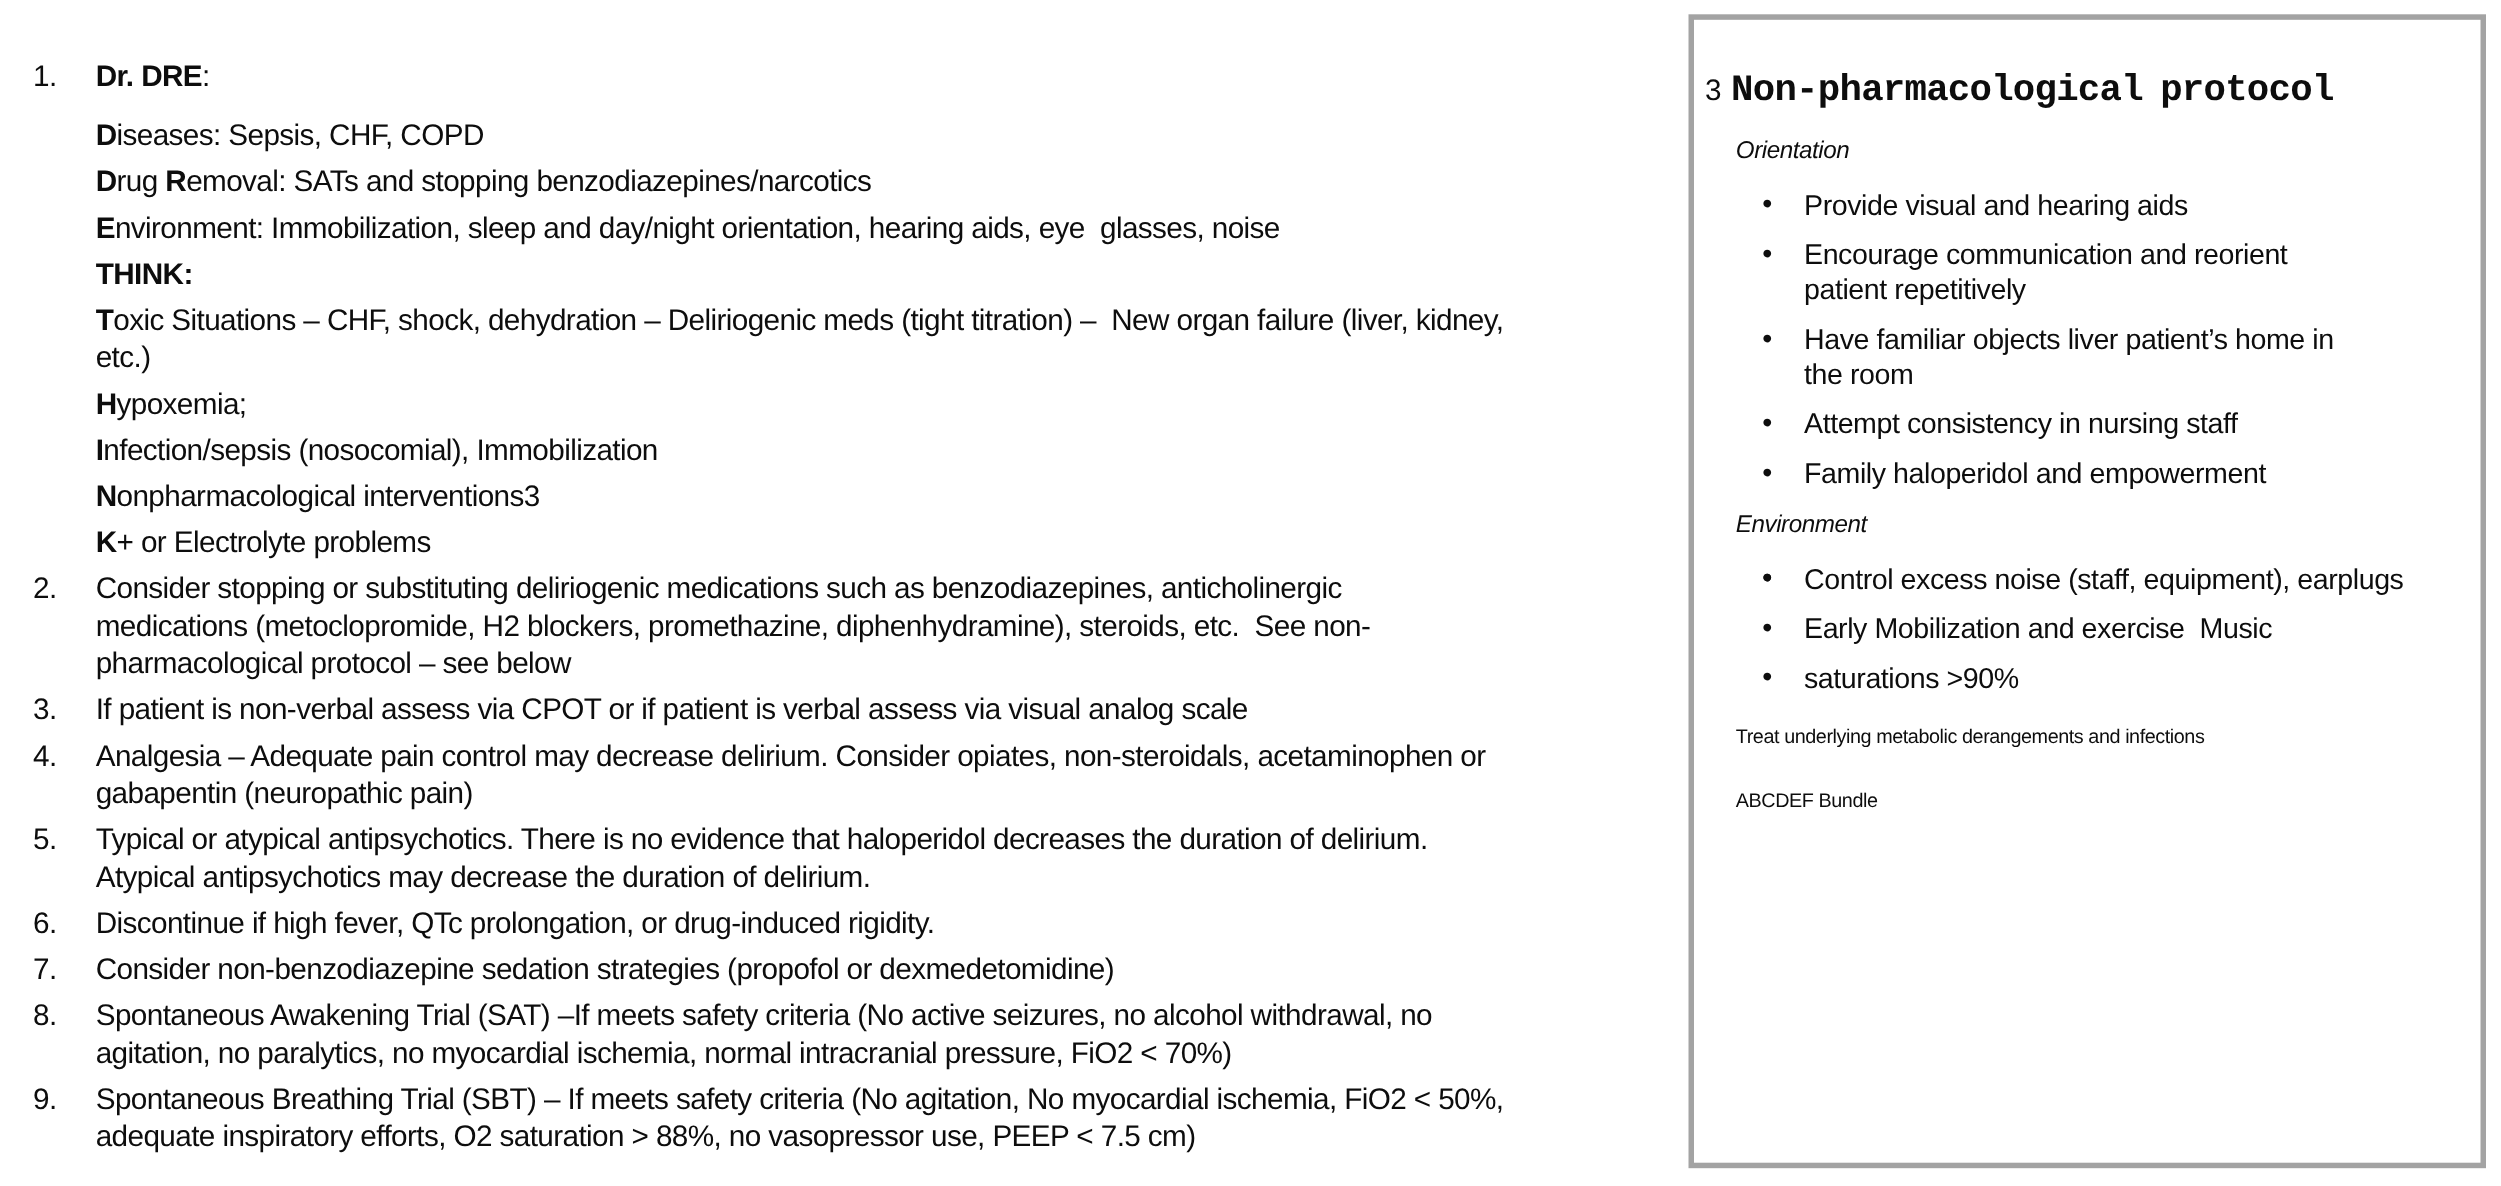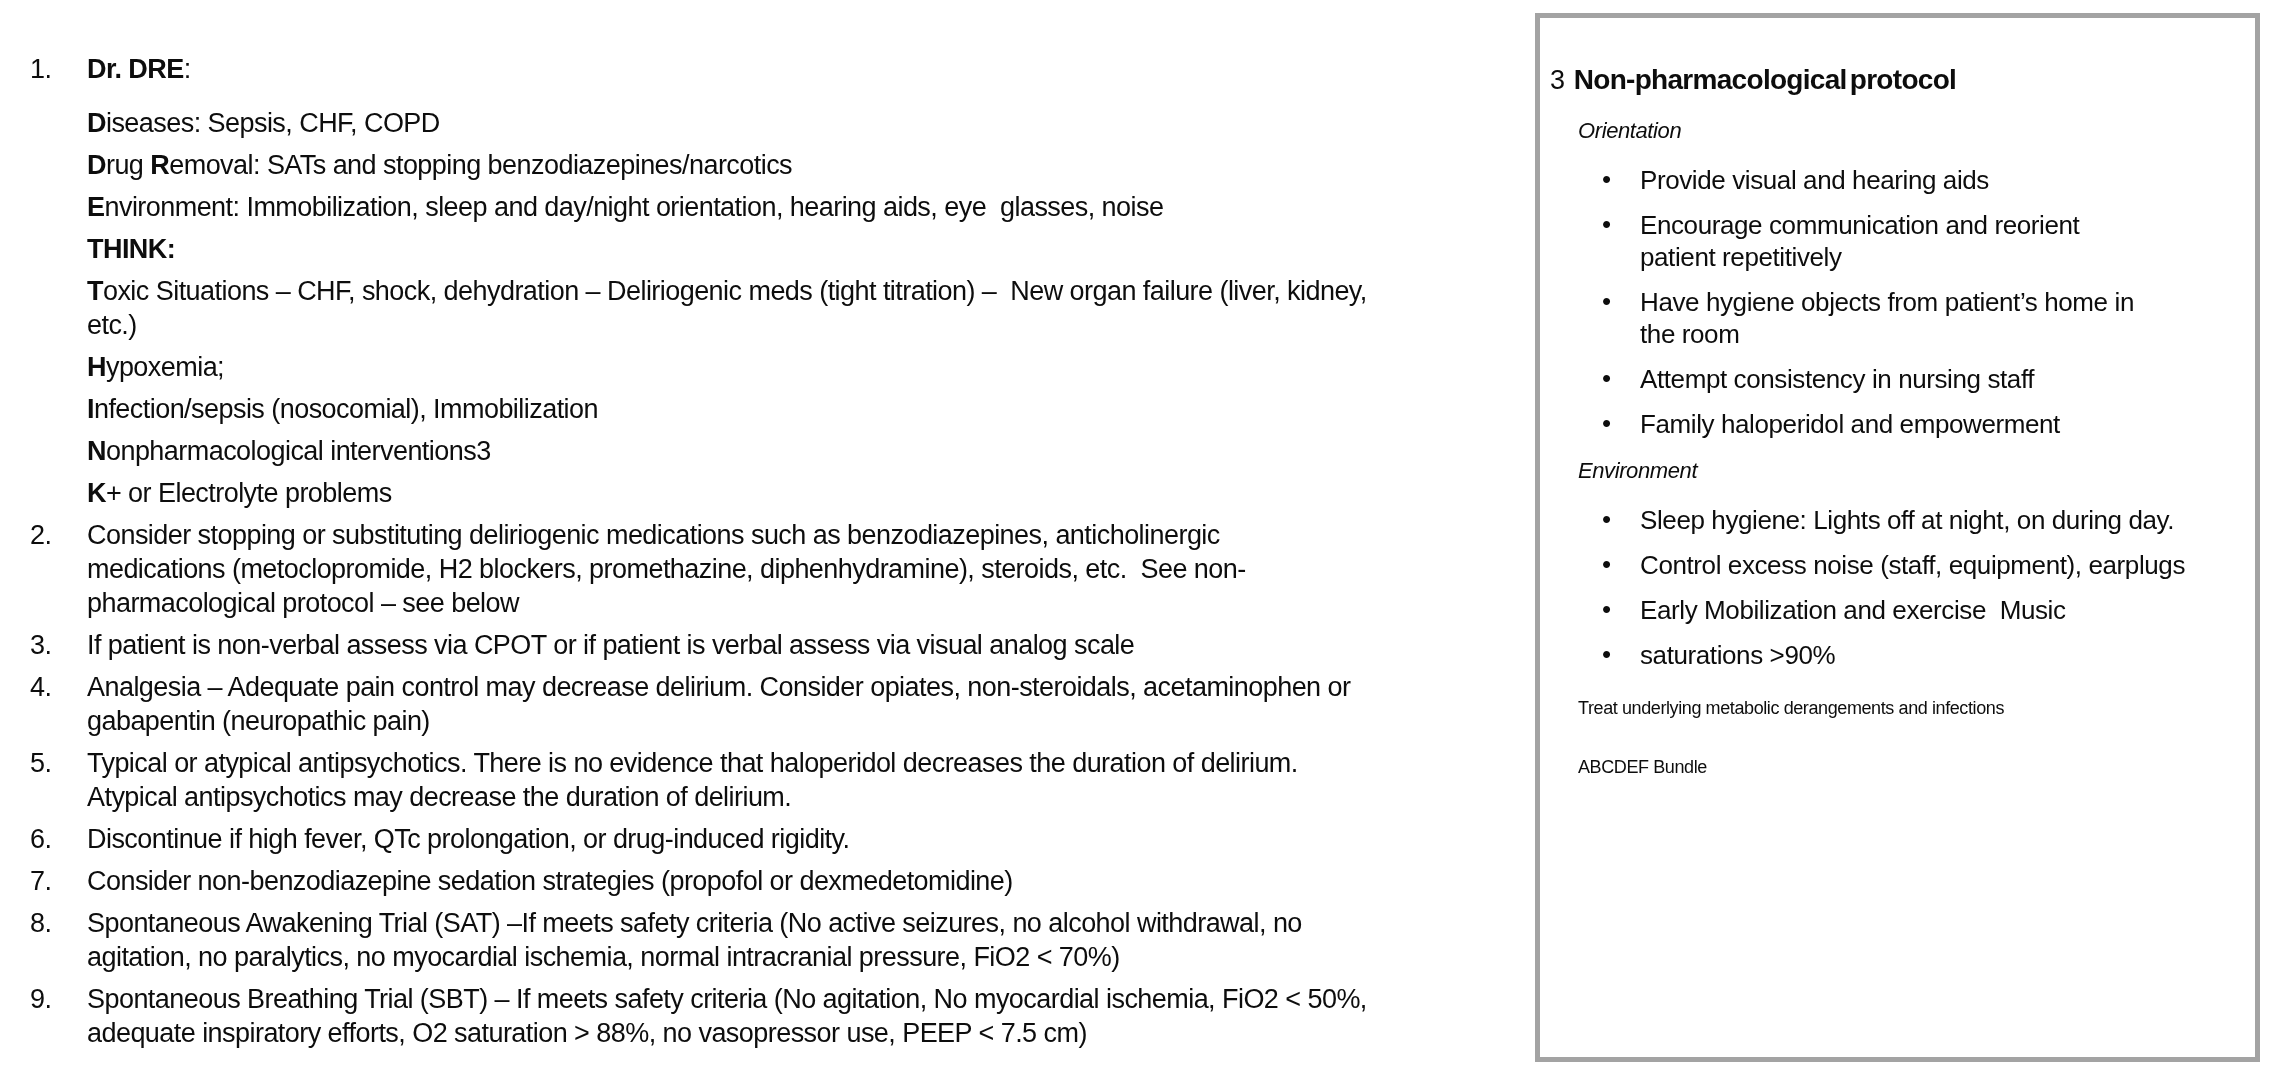--- a/index.html
+++ b/index.html
@@ -25,21 +25,21 @@
 
   
   .box{
     position:absolute;left:1535px;top:13px;width:725px;height:1049px;
     box-sizing:border-box;border:5px solid #a3a3a3;background:#ffffff;
     padding:46px 16px 0 38px;
   }
   .box-head{margin:0 0 18px -28px;white-space:nowrap;}
   .box-head .ref{font-size:27px;letter-spacing:-0.3px;margin-right:9px;}
   .box-head .title{
-    font-weight:bold;font-size:28px;letter-spacing:-0.7px;word-spacing:-4px;
+    font-weight:bold;font-size:34px;letter-spacing:-0.7px;word-spacing:-4px;font-family:Liberation Mono, monospace;
   }
   .section-heading{
     font-style:italic;font-size:22px;line-height:34px;
     letter-spacing:-0.4px;margin:14px 0 16px 0;
   }
   .section-heading.first{margin-top:0;}
   ul.bullets{list-style:none;margin:0;padding:0;}
   ul.bullets li{
     position:relative;padding-left:62px;margin:0 0 13px 0;
     font-size:26px;line-height:32px;letter-spacing:-0.4px;white-space:pre-wrap;
@@ -132,28 +132,28 @@
     <div class="box-head">
       <span class="ref">3</span><span class="title">Non-pharmacological protocol</span>
     </div>
 
     <div id="box-sections">
         <div class="section-heading first">Orientation</div>
         <ul class="bullets">
           <li><span class="dot">•</span><span>Provide visual and hearing aids</span></li>
           <li><span class="dot">•</span><span>Encourage communication and reorient
 patient repetitively</span></li>
-          <li><span class="dot">•</span><span>Have hygiene objects from patient’s home in
+          <li><span class="dot">•</span><span>Have familiar objects liver patient’s home in
 the room</span></li>
           <li><span class="dot">•</span><span>Attempt consistency in nursing staff</span></li>
           <li><span class="dot">•</span><span>Family haloperidol and empowerment</span></li>
         </ul>
         <div class="section-heading">Environment</div>
         <ul class="bullets">
-          <li><span class="dot">•</span><span>Sleep hygiene: Lights off at night, on during day.</span></li>
+          <li><span class="dot">•</span></li>
           <li><span class="dot">•</span><span>Control excess noise (staff, equipment), earplugs</span></li>
           <li><span class="dot">•</span><span>Early Mobilization and exercise  Music</span></li>
           <li><span class="dot">•</span><span>saturations &gt;90%</span></li>
         </ul>
       </div>
 
     <p class="footer-line">Treat underlying metabolic derangements and infections</p>
     <p class="footer-line">ABCDEF Bundle</p>
   </div>
 

